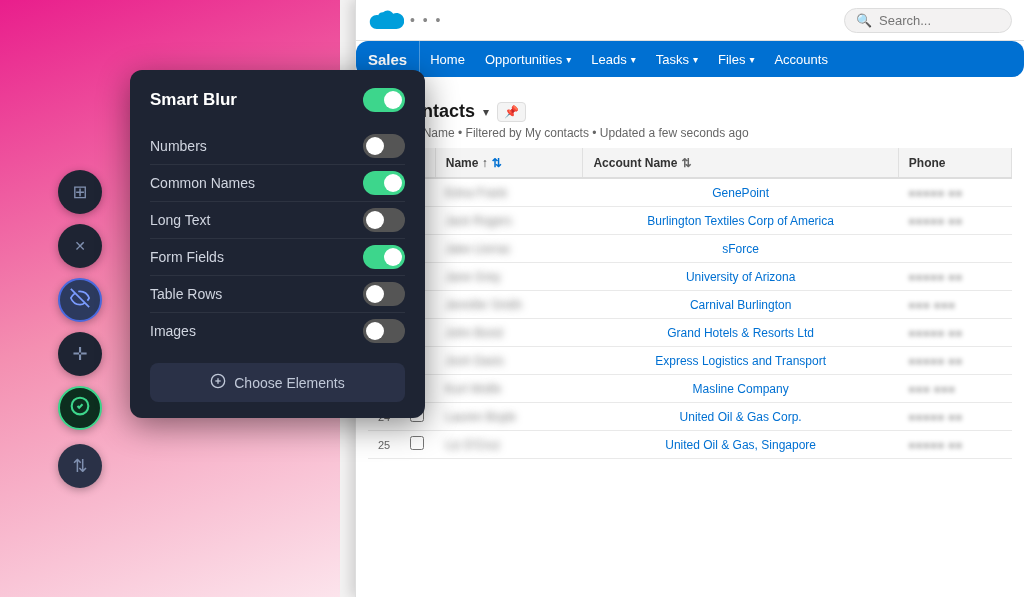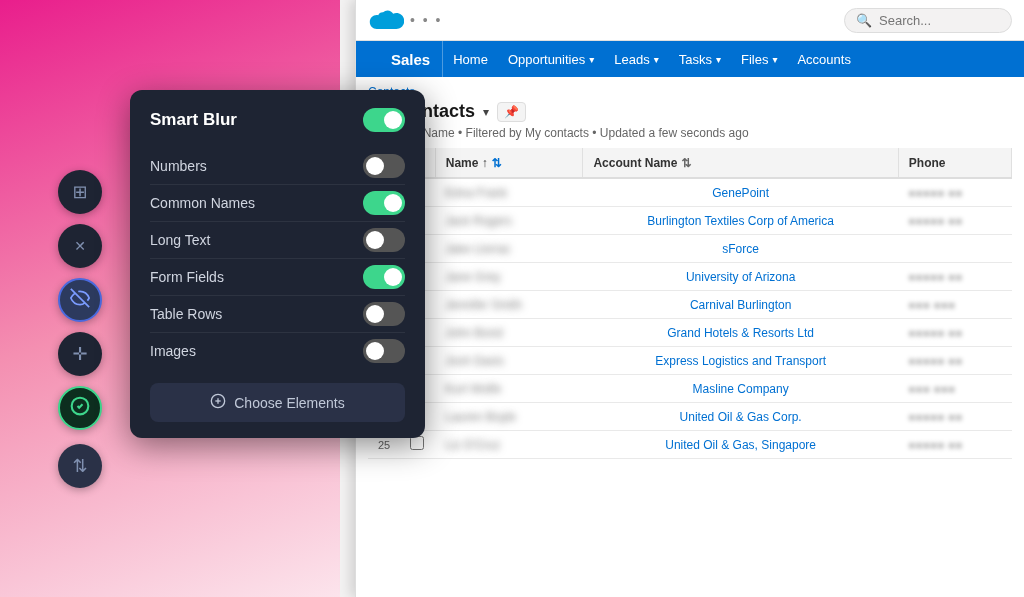--- a/index.html
+++ b/index.html
@@ -50,23 +50,24 @@
       border: none; background: transparent;
       font-size: 13px; color: #666;
       outline: none; width: 120px;
     }
 
     
     .sf-nav {
       background: #0070d2;
       display: flex;
       align-items: flex-end;
-      padding: 0 23px;
+      padding: 0 0;
       height: 36px;
       gap: 0;
+      border-radius: 12px;
     }
     .sf-nav-app {
       color: #fff;
       font-size: 15px;
       font-weight: 600;
       padding: 0 12px;
       border-right: 1px solid rgba(255,255,255,0.3);
       height: 100%;
       display: flex; align-items: center;
     }
@@ -149,21 +150,20 @@
     .smart-blur-panel {
       position: absolute;
       left: 130px; top: 70px;
       width: 295px;
       background: #1e2433;
       border-radius: 12px;
       padding: 18px 20px 16px 20px;
       z-index: 100;
       box-shadow: 0 8px 32px rgba(0,0,0,0.45);
       color: #fff;
-      margin-top: 20px;
     }
     .panel-title-row {
       display: flex; align-items: center; justify-content: space-between;
       margin-bottom: 16px;
     }
     .panel-title {
       font-size: 17px; font-weight: 700; color: #fff;
     }
     .toggle {
       position: relative;

